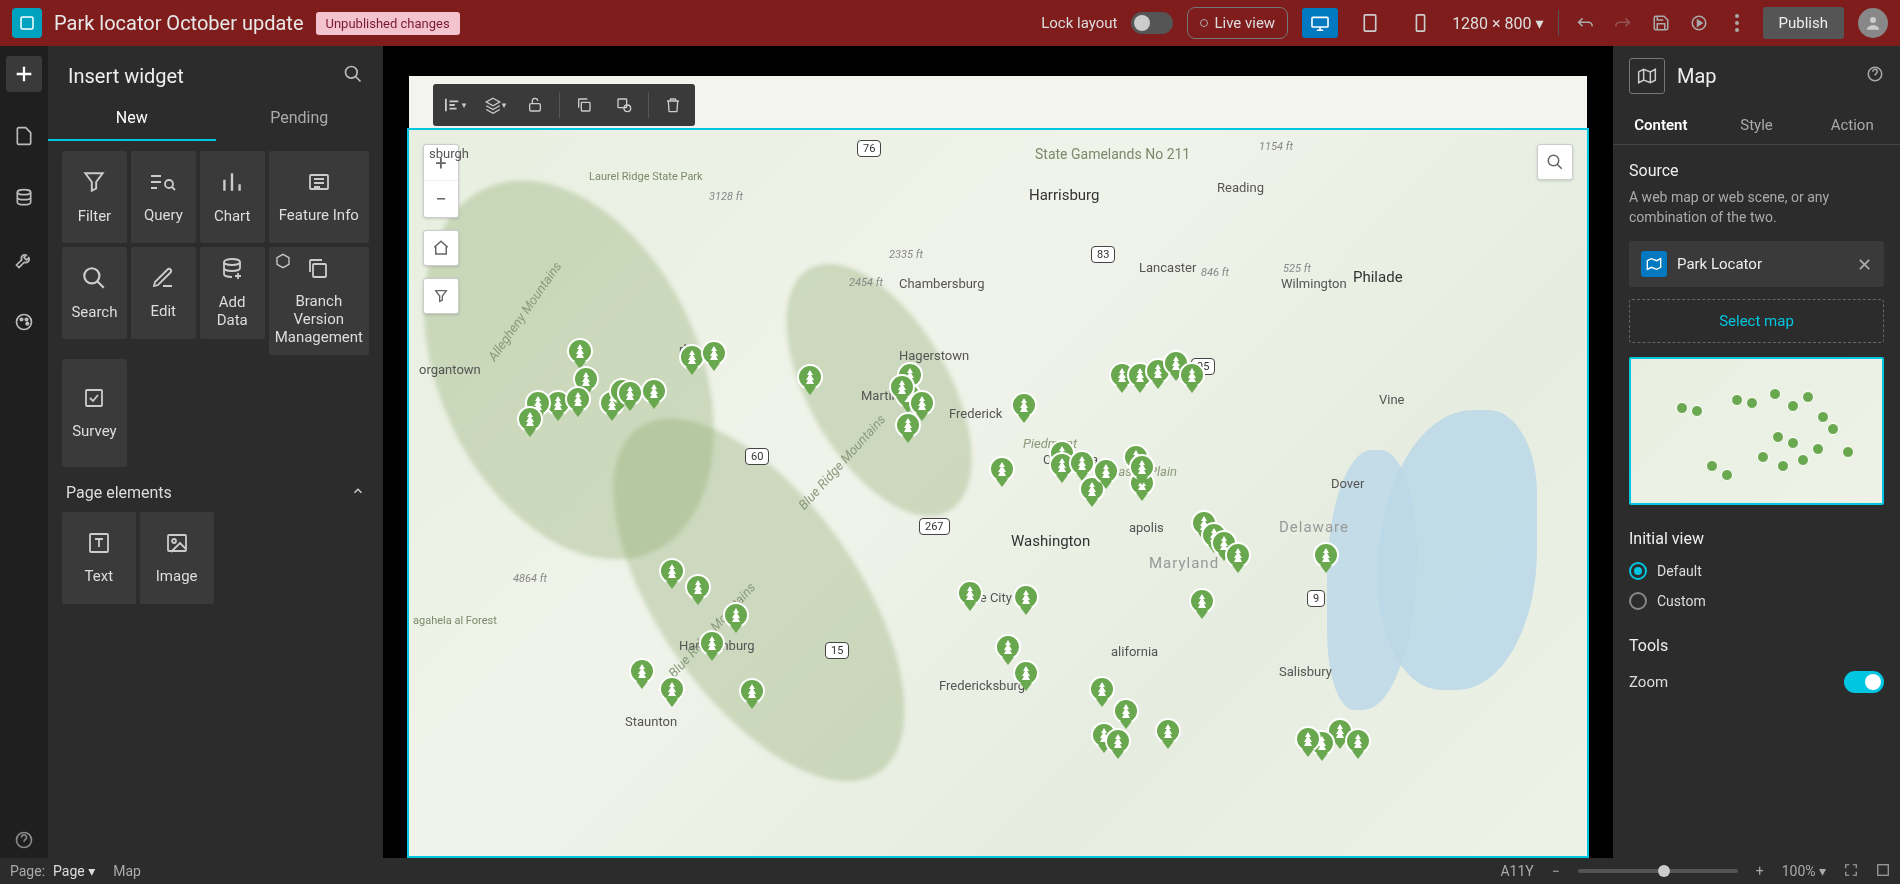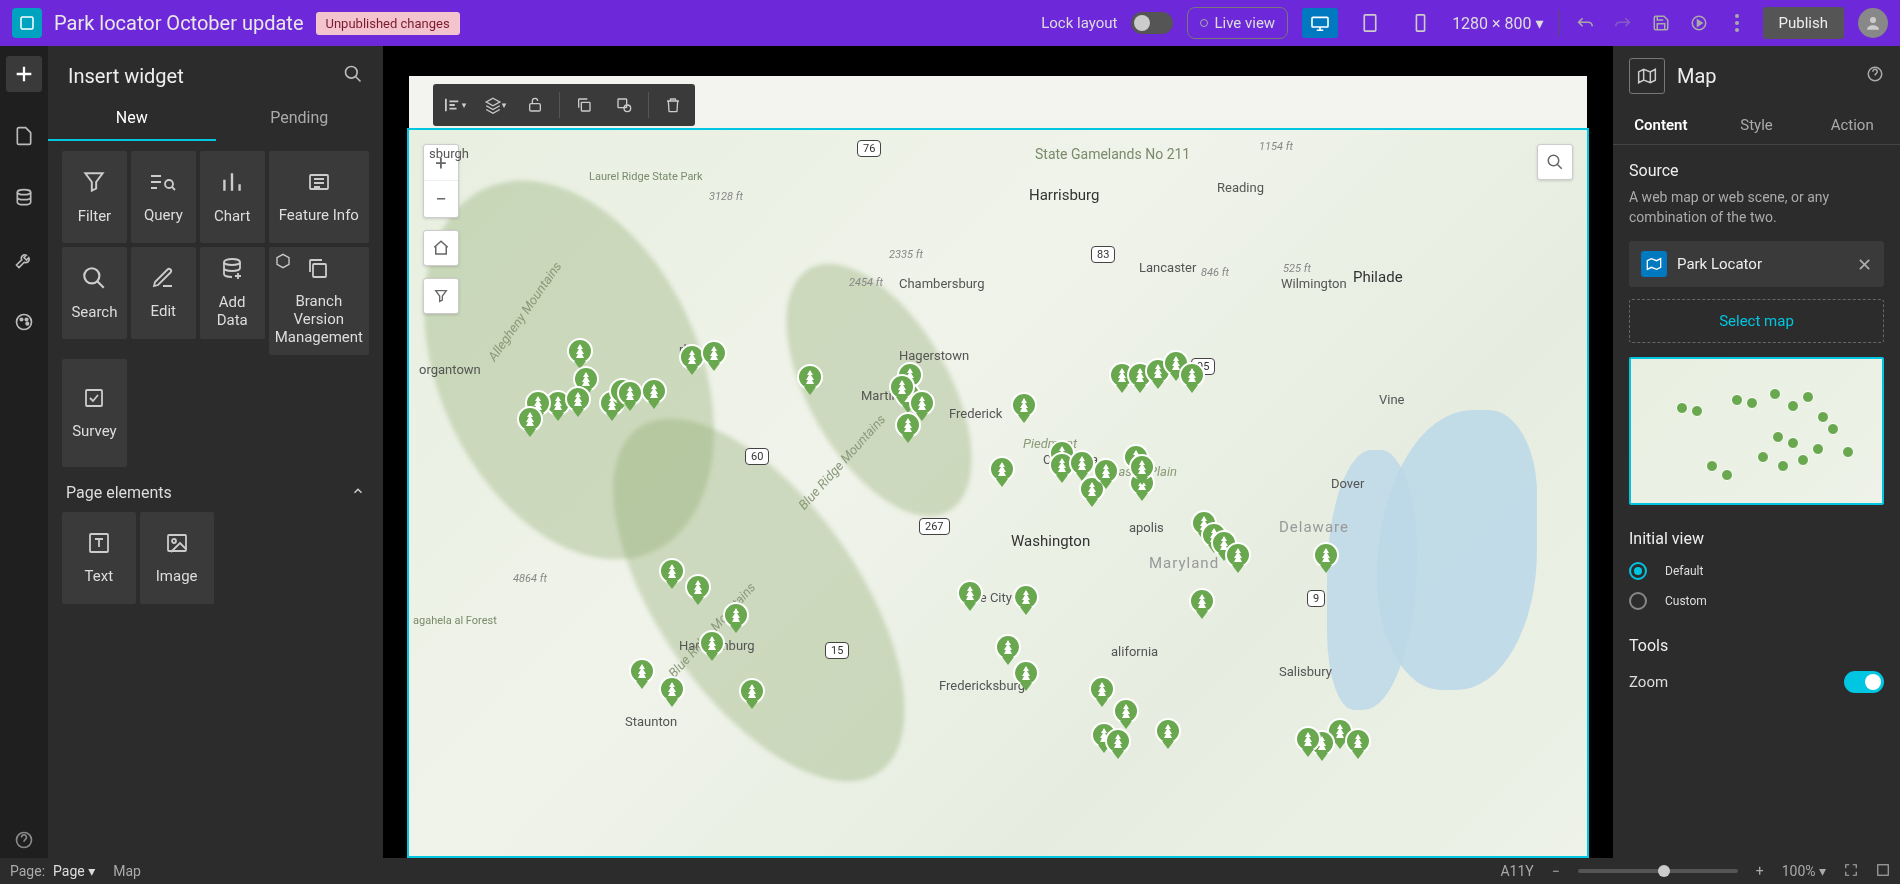--- a/index.html
+++ b/index.html
@@ -1,19 +1,19 @@
 <!DOCTYPE html>
 <html><head>
 <meta charset="utf-8">
 <style>
 * { box-sizing: border-box; margin: 0; padding: 0; font-family: -apple-system, BlinkMacSystemFont, "Segoe UI", Roboto, Helvetica, Arial, sans-serif; }
 html, body { width: 1900px; height: 884px; overflow: hidden; background: #000; color: #ccc; }
 
 
-.header { height: 46px; background: #6d28d9; display: flex; align-items: center; padding: 0 12px; gap: 12px; }
+.header { height: 46px; background: #7f1d1d; display: flex; align-items: center; padding: 0 12px; gap: 12px; }
 .logo { width: 30px; height: 30px; background: #00a3bf; border-radius: 4px; display: flex; align-items: center; justify-content: center; color: #fff; font-weight: bold; }
 .app-title { font-size: 20px; color: #e8e8e8; font-weight: 400; }
 .chip { background: #f3c4cd; color: #7a1a2e; font-size: 13px; padding: 4px 10px; border-radius: 3px; }
 .header-spacer { flex: 1; }
 .header-right { display: flex; align-items: center; gap: 14px; }
 .lock-label { font-size: 15px; color: #ddd; }
 .pill-toggle { width: 42px; height: 22px; background: #555; border-radius: 11px; position: relative; cursor: pointer; }
 .pill-toggle::after { content: ""; position: absolute; width: 16px; height: 16px; background: #ccc; border-radius: 50%; top: 3px; left: 3px; }
 .live-btn { border: 1px solid #777; border-radius: 8px; padding: 6px 12px; font-size: 15px; color: #ddd; display: flex; align-items: center; gap: 6px; cursor: pointer; }
 .live-dot { width: 8px; height: 8px; border: 1.5px solid #aaa; border-radius: 50%; }
@@ -92,21 +92,21 @@
 .source-item .ic{width:26px;height:26px;background:#0079c1;border-radius:3px;display:flex;align-items:center;justify-content:center;}
 .source-item .nm{flex:1;font-size:15px;color:#eee;}
 .source-item .x{color:#aaa;cursor:pointer;font-size:18px;}
 .select-map-btn { border:1px dashed #666; color:#00c6e1; text-align:center; padding:12px; font-size:15px; cursor:pointer; border-radius:3px; margin-bottom:14px;}
 .thumb { border:2px solid #00c6e1; height:148px; background:linear-gradient(135deg,#e8efe0,#eef2e8); border-radius:2px; margin-bottom:24px; position:relative; overflow:hidden;}
 .thumb-pin{position:absolute;width:12px;height:12px;background:#6aa84f;border:1.5px solid #fff;border-radius:50%;}
 .radio-row { display:flex; align-items:center; gap:10px; padding:6px 0; cursor:pointer;}
 .radio { width:18px;height:18px;border:2px solid #888;border-radius:50%;display:flex;align-items:center;justify-content:center;}
 .radio.checked{border-color:#00c6e1;}
 .radio.checked::after{content:"";width:8px;height:8px;background:#00c6e1;border-radius:50%;}
-.radio-label{font-size:12px;color:#ddd;margin-left:8px;}
+.radio-label{font-size:14px;color:#ddd;}
 .tools-row{display:flex;justify-content:space-between;align-items:center;padding:8px 0;}
 .switch{width:40px;height:22px;background:#00c6e1;border-radius:11px;position:relative;cursor:pointer;}
 .switch::after{content:"";position:absolute;width:16px;height:16px;background:#fff;border-radius:50%;top:3px;right:3px;}
 
 
 .footer { height:26px; background:#2c2c2c; display:flex; align-items:center; padding:0 10px; font-size:14px; color:#aaa; gap:18px;}
 .footer .spacer{flex:1;}
 .footer .slider-track{width:160px;height:4px;background:#555;border-radius:2px;position:relative;}
 .footer .slider-thumb{position:absolute;width:12px;height:12px;background:#ccc;border-radius:50%;top:-4px;left:50%;}
 .ft-ic{cursor:pointer;color:#aaa;}

